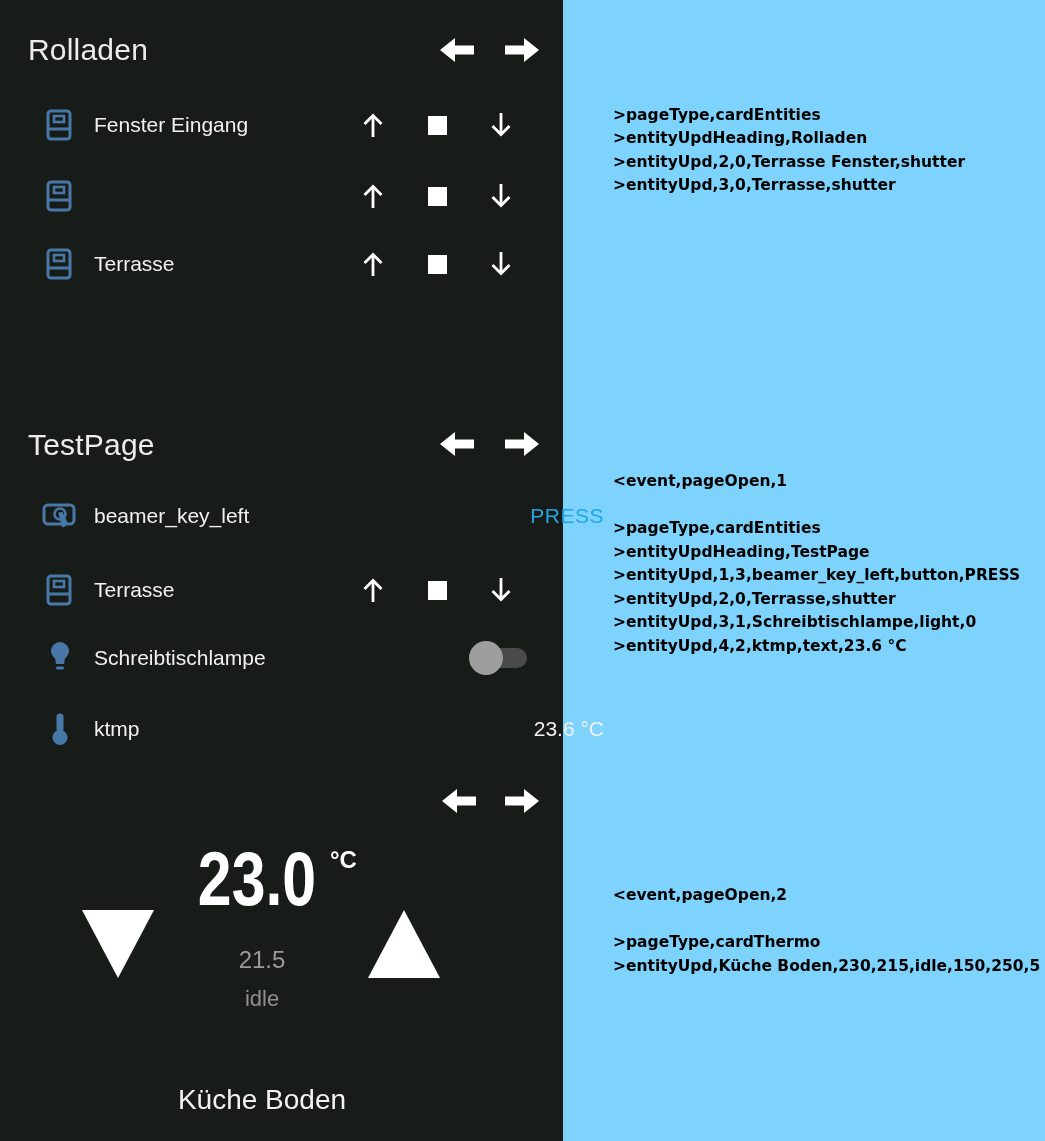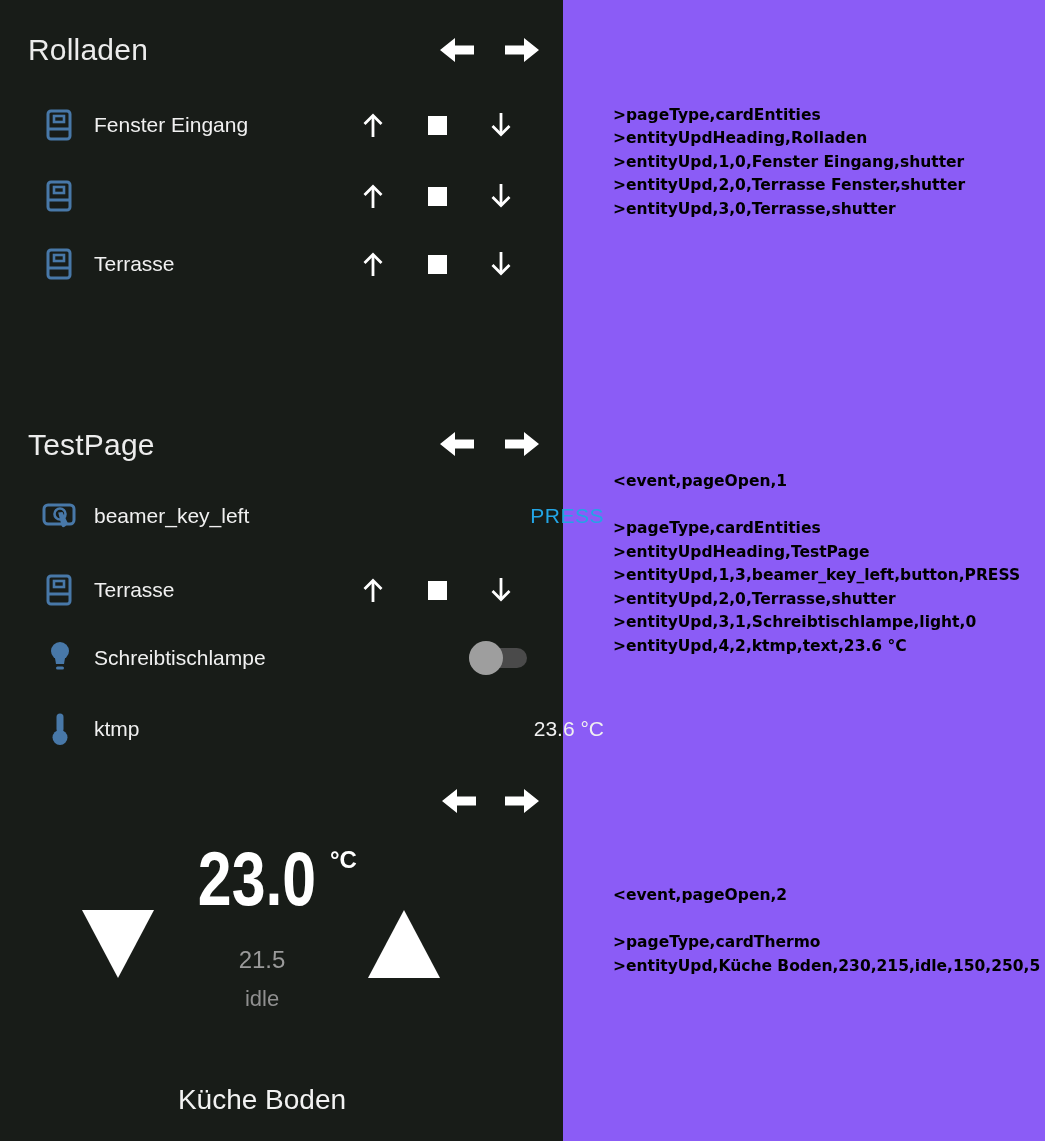--- a/index.html
+++ b/index.html
@@ -1,17 +1,17 @@
 <!DOCTYPE html>
 <html><head>
 <meta charset="utf-8">
 <style>
   * { margin:0; padding:0; box-sizing:border-box; }
   html,body { width:1045px; height:1141px; background:#ffffff; font-family:"Liberation Sans", sans-serif; }
-  .screen { position:relative; width:1045px; height:1141px; background:#8b5cf6; overflow:hidden; }
+  .screen { position:relative; width:1045px; height:1141px; background:#7dd3fc; overflow:hidden; }
 
   
   .panel { position:absolute; left:0; top:0; width:563px; height:1141px; background:#181c18; }
 
   .card-title { position:absolute; left:28px; color:#ececec; font-size:30px; line-height:34px; font-weight:400; letter-spacing:0.2px; }
   .nav-arrow { position:absolute; width:34px; height:28px; }
 
   .entity-row { position:absolute; left:0; width:679px; height:50px; }
   .entity-icon { position:absolute; top:9px; }
   .entity-label { position:absolute; left:94px; top:0; height:50px; line-height:50px; color:#f0f0f0; font-size:21px; }
@@ -243,21 +243,20 @@
       <div class="thermo-target">21.5</div>
       <div class="thermo-state">idle</div>
       <div class="thermo-name">Küche Boden</div>
     </div>
   </div>
 
   <div class="proto" style="top:80px">
     <div class="gap"></div>
     <div>&gt;pageType,cardEntities</div>
     <div>&gt;entityUpdHeading,Rolladen</div>
-    <div>&gt;entityUpd,1,0,Fenster Eingang,shutter</div>
     <div>&gt;entityUpd,2,0,Terrasse Fenster,shutter</div>
     <div>&gt;entityUpd,3,0,Terrasse,shutter</div>
   </div>
 
   <div class="proto" style="top:470px">
     <div>&lt;event,pageOpen,1</div>
     <div class="gap"></div>
     <div>&gt;pageType,cardEntities</div>
     <div>&gt;entityUpdHeading,TestPage</div>
     <div>&gt;entityUpd,1,3,beamer_key_left,button,PRESS</div>

